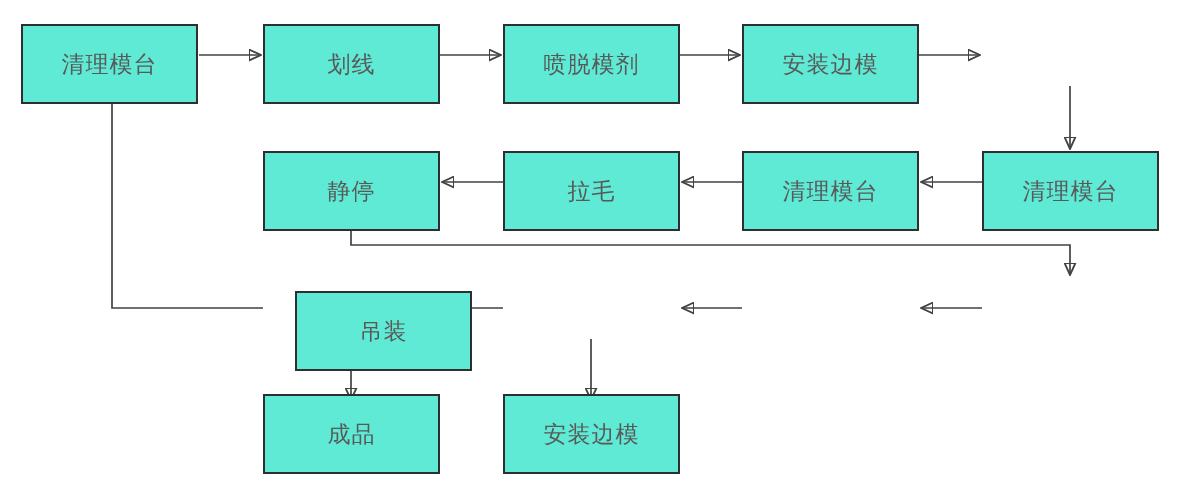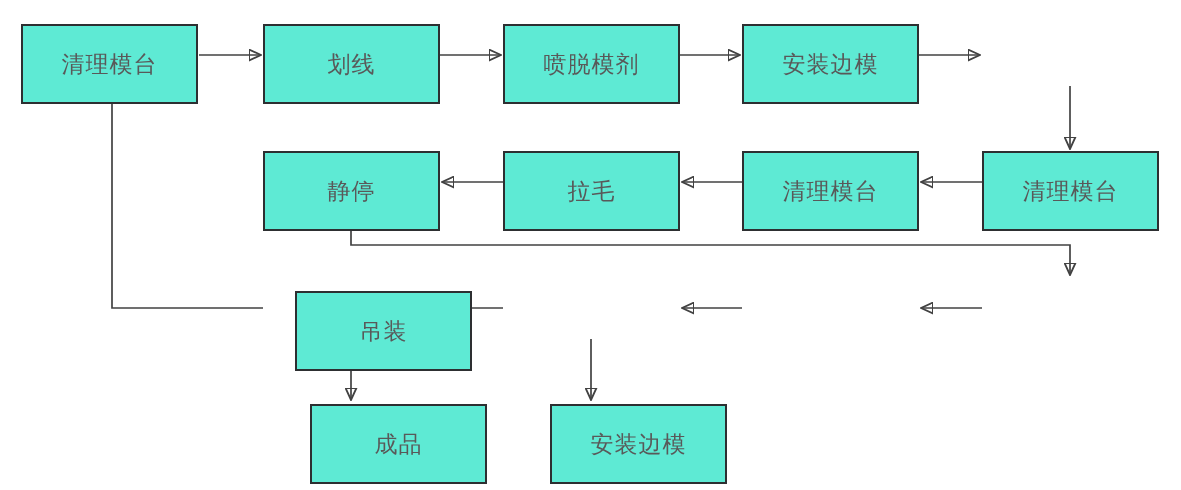--- a/index.html
+++ b/index.html
@@ -41,21 +41,21 @@
   .node span {
     font-size: 23px;
     color: #595959;
     letter-spacing: 1px;
     white-space: nowrap;
   }
   
   .cA { left: 21px; }  .cB { left: 263px; } .cC { left: 503px; text-align: right; }
   .cD { left: 742px; } .cE { left: 982px; }
   .r1 { top: 24px; }  .r2 { top: 151px; }
-  .r3 { top: 291px; margin-left: 32px; } .r4 { top: 404px; margin-left: 47px; }
+  .r3 { top: 291px; margin-left: 32px; } .r4 { top: 394px; }
 </style>
 </head>
 <body>
 
 <div class="canvas">
 
   <svg class="connector-layer" viewBox="0 0 1181 490" xmlns="http://www.w3.org/2000/svg">
     <defs>
       <marker id="arrow" viewBox="0 0 12 12" refX="11" refY="6" markerWidth="13" markerHeight="13" markerUnits="userSpaceOnUse" orient="auto">
         <path d="M0,1 L11,6 L0,11 Z" fill="#383a3c" stroke="none"></path>

